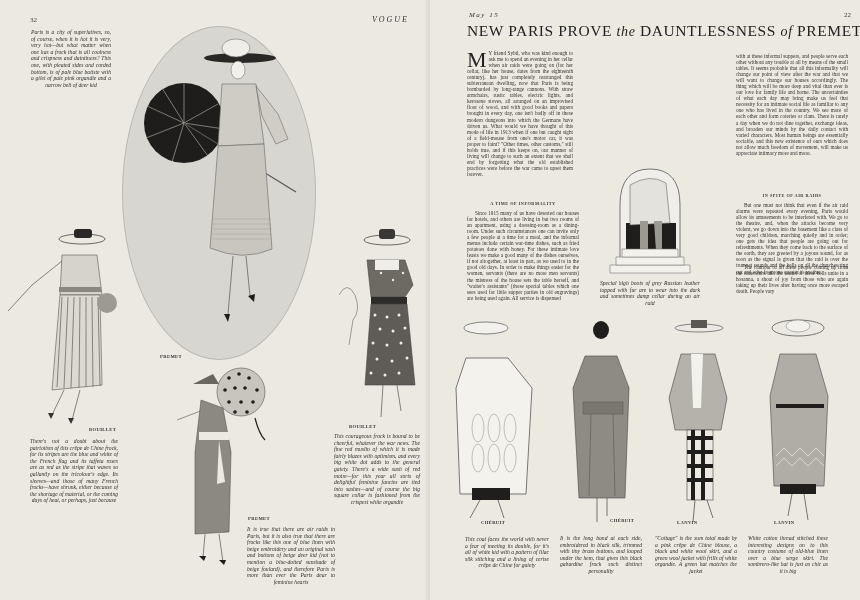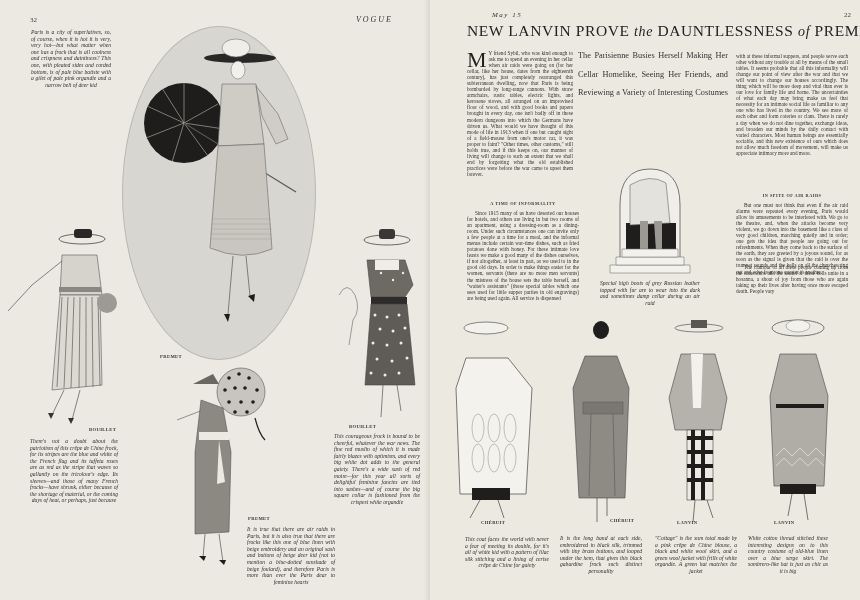--- a/index.html
+++ b/index.html
@@ -25,21 +25,21 @@
   .oval { position: absolute; left: 122px; top: 26px; width: 194px; height: 334px; border-radius: 50%; background: #d8d6d0; border: 1px solid #b9b7b1; }
   svg { display: block; }
 </style>
 </head>
 <body>
 
 <div class="spread">
 
   <div class="page page-left">
     <div class="folio" style="left:30px;top:16px;">32</div>
-    <div class="running-head" style="left:356px;top:15px;font-style:italic;">VOGUE</div>
+    <div class="running-head" style="left:372px;top:15px;font-style:italic;">VOGUE</div>
 
     <div class="caption" style="left:31px;top:29px;width:80px;">Paris is a city of superlatives, so, of course, when it is hot it is very, very hot—but what matter when one has a frock that is all coolness and crispness and daintiness? This one, with pleated sides and corded bottom, is of pale blue batiste with a gilet of pale pink organdie and a narrow belt of deer kid</div>
 
     <div class="oval"></div>
     <div class="illus" style="left:138px;top:34px;">
       <svg width="170" height="320" viewBox="0 0 170 320">
 
         <ellipse cx="102" cy="24" rx="36" ry="5" fill="#2a2826"></ellipse>
         <ellipse cx="98" cy="14" rx="14" ry="9" fill="#f0eee8" stroke="#777" stroke-width="0.6"></ellipse>
 
@@ -170,28 +170,27 @@
       </svg>
     </div>
     <div class="credit" style="left:248px;top:516px;">PREMET</div>
     <div class="caption" style="left:247px;top:526px;width:88px;">It is true that there are air raids in Paris, but it is also true that there are frocks like this one of blue linen with beige embroidery and an original sash and buttons of beige deer kid (not to mention a blue-dotted sunshade of beige foulard), and therefore Paris is more than ever the Paris dear to feminine hearts</div>
   </div>
 
   <div class="gutter"></div>
 
   <div class="page page-right"></div>
 
-  <div class="running-head" style="left:492px;top:11px;font-size:7px;letter-spacing:1.5px;">May 15</div>
+  <div class="running-head" style="left:469px;top:11px;font-size:7px;letter-spacing:1.5px;">May 15</div>
   <div class="folio" style="left:844px;top:11px;">22</div>
 
   <div class="headline">
-    <span>NEW LANVIN PROVE </span><i>the</i><span> DAUNTLESSNESS </span><i>of</i><span> PREMET</span>
-  </div>
-
-  <div class="deck">The Parisienne Busies Herself Making Her Cellar Homelike, Seeing Her Friends, and Reviewing a Variety of Interesting Costumes</div>
+    <span>NEW PARIS PROVE </span><i>the</i><span> DAUNTLESSNESS </span><i>of</i><span> PREMET</span>
+  </div>
+
 
   <div class="body-col" style="left:467px;top:50px;width:106px;height:145px;">
     <span class="drop-cap">M</span><span>Y friend Sybil, who was kind enough to ask me to spend an evening in her cellar when air raids were going on (for her cellar, like her house, dates from the eighteenth century), has just completely rearranged this subterranean dwelling, now that Paris is being bombarded by long-range cannons. With straw armchairs, rustic tables, electric lights, and kerosene stoves, all arranged on an improvised floor of wood, and with good books and papers brought in every day, one isn't badly off in these modern dungeons into which the Germans have driven us. What would we have thought of this mode of life in 1913 when if one but caught sight of a field-mouse from one's motor car, it was proper to faint? "Other times, other customs," still holds true, and if this keeps on, our manner of living will change to such an extent that we shall end by forgetting what the old established practices were before the war came to upset them forever.</span>
   </div>
   <div class="subhead" style="left:467px;top:201px;width:112px;">A TIME OF INFORMALITY</div>
   <div class="body-col" style="left:467px;top:210px;width:112px;height:104px;text-indent:8px;">Since 1915 many of us have deserted our houses for hotels, and others are living in but two rooms of an apartment, using a dressing-room as a dining-room. Under such circumstances one can invite only a few people at a time for a meal, and the informal menus include certain war-time dishes, such as fried potatoes done with honey. For these intimate love feasts we make a good many of the dishes ourselves, if not altogether, at least in part, as we used to in the good old days. In order to make things easier for the women, servants (there are no more men servants) the mistress of the house sets the table herself, and "waiter's assistants" (those special tables which one sees used for little supper parties in old engravings) are being used again. All service is dispensed</div>
 
   <div class="body-col" style="left:736px;top:53px;width:112px;height:132px;">with at these informal suppers, and people serve each other without any trouble at all by means of the small tables. It seems probable that all this informality will change our point of view after the war and that we will want to change our houses accordingly. The thing which will be more deep and vital than ever is our love for family life and home. The uncertainties of what each day may bring make us feel that necessity for an intimate social life as familiar to any one who has lived in the country. We see more of each other and form coteries or clans. There is rarely a day when we do not dine together, exchange ideas, and broaden our minds by the daily contact with varied characters. Most human beings are essentially sociable, and this new existence of ours which does not allow much freedom of movement, will make us appreciate intimacy more and more.</div>
   <div class="subhead" style="left:736px;top:193px;width:112px;">IN SPITE OF AIR RAIDS</div>
   <div class="body-col" style="left:736px;top:202px;width:112px;height:62px;text-indent:8px;">But one must not think that even if the air raid alarms were repeated every evening, Paris would allow its amusements to be interfered with. We go to the theatre, and, when the attacks become very violent, we go down into the basement like a class of very good children, marching quietly and in order; one gets the idea that people are going out for refreshments. When they come back to the surface of the earth, they are greeted by a joyous sound, for as soon as the signal is given that the raid is over the trumpet sounds and the bells on all the churches ring out and echo from one quarter to another.</div>

